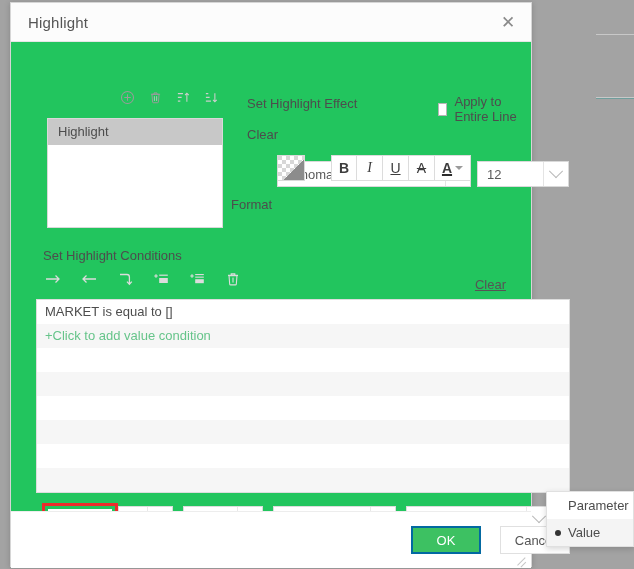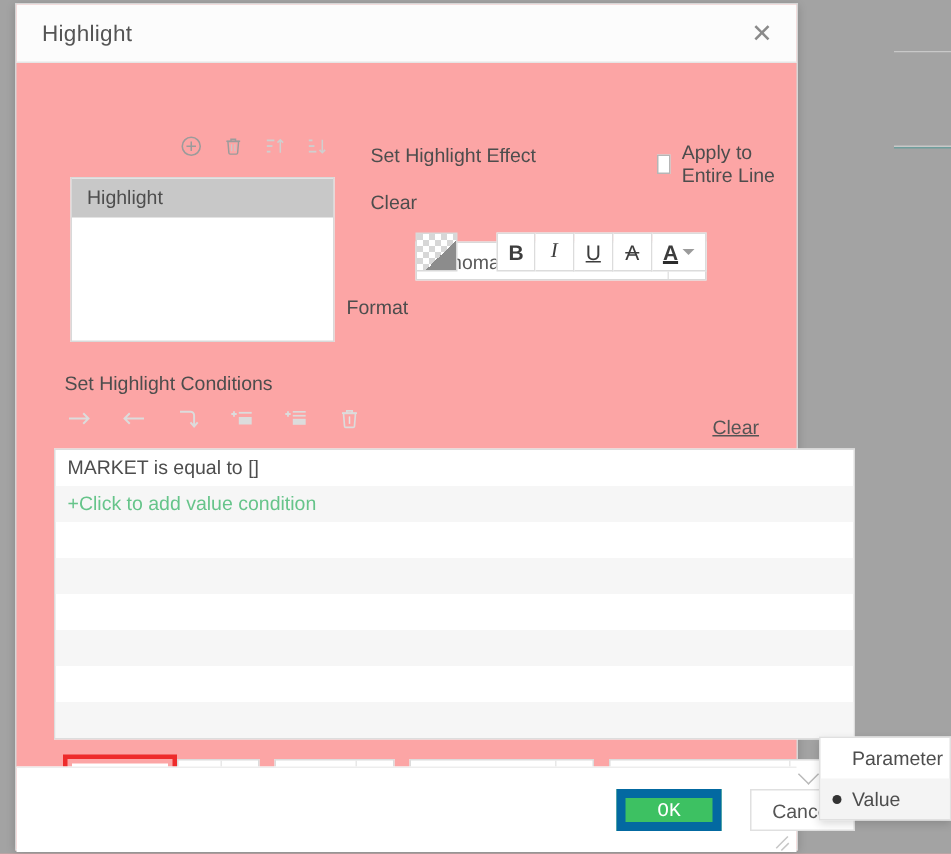--- a/index.html
+++ b/index.html
@@ -39,21 +39,21 @@
     background: #6f9e9c;
   }
 
   
   #dialog {
     position: absolute;
     left: 10px;
     top: 2px;
     width: 522px;
     height: 565px;
-    background: #fca5a5;
+    background: #22c55e;
     border: 1px solid #d6d6d6;
     box-shadow: 0 1px 6px rgba(0,0,0,.18);
     box-sizing: border-box;
   }
 
   
   #titlebar {
     height: 38px;
     border-bottom: 1px solid #e6e6e6;
     display: flex;
@@ -442,22 +442,21 @@
     align-items: center;
     justify-content: center;
     box-sizing: border-box;
     cursor: pointer;
   }
   #btn-ok {
     left: 400px; top: 14px;
     width: 70px;
     background: #3dc162;
     color: #ffffff;
-    border: 6px solid #0369a1;
-    font-family: Liberation Mono, monospace;
+    border: 2px solid #0369a1;
   }
   #btn-cancel {
     left: 489px; top: 14px;
     width: 70px;
     background: #ffffff;
     color: #555;
     border: 1px solid #e0e0e0;
   }
   #resize-grip {
     position: absolute;
@@ -532,20 +531,26 @@
     <div class="lbl-effect">Set Highlight Effect</div>
 
     <div class="apply-entire">
       <span class="chk"></span>
       <span class="lbl">Apply to Entire Line</span>
     </div>
 
     <div class="lbl-font">Clear</div>
     <div class="combo" id="combo-font">
       <div class="combo-text">Tahoma</div>
+      <div class="combo-arrow">
+          <span class="caret"></span>
+        </div>
+    </div>
+    <div class="combo" id="combo-size">
+      <div class="combo-text">12</div>
       <div class="combo-arrow">
           <span class="caret"></span>
         </div>
     </div>
 
     <div class="swatch-btn"></div>
     <div class="fmt-group">
       <div class="fmt-btn b">B</div>
       <div class="fmt-btn i">I</div>
       <div class="fmt-btn u">U</div>

